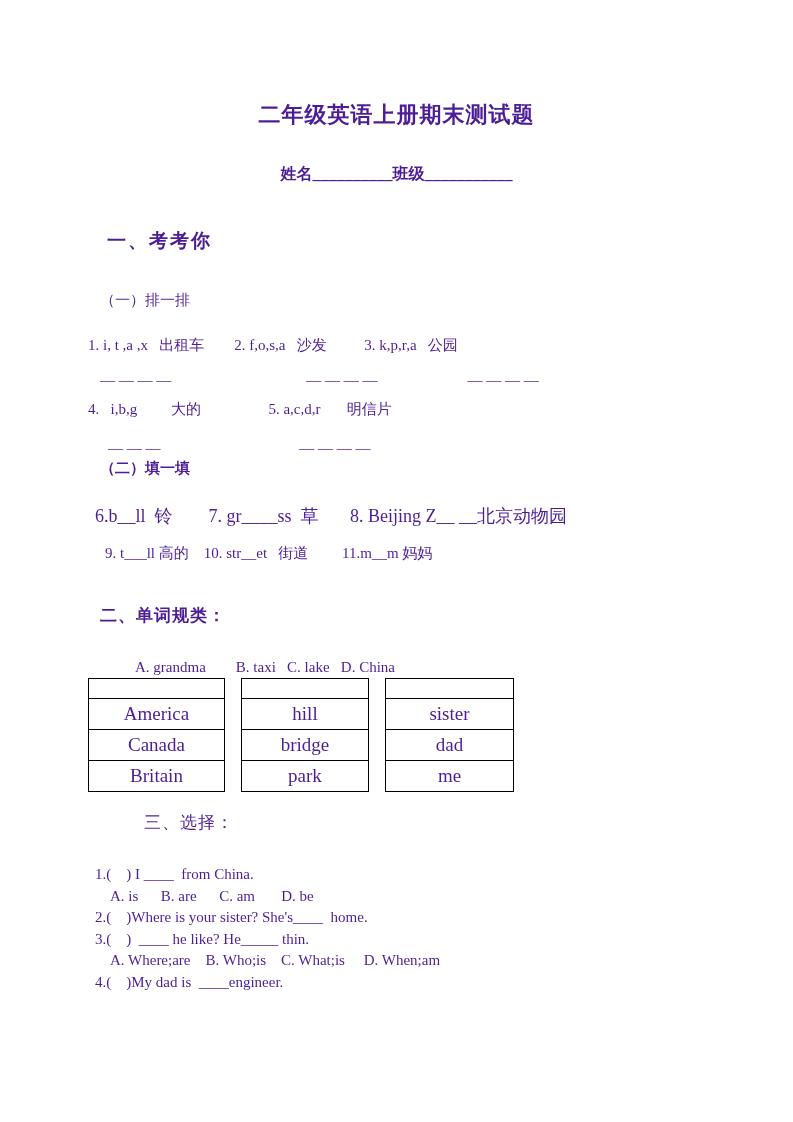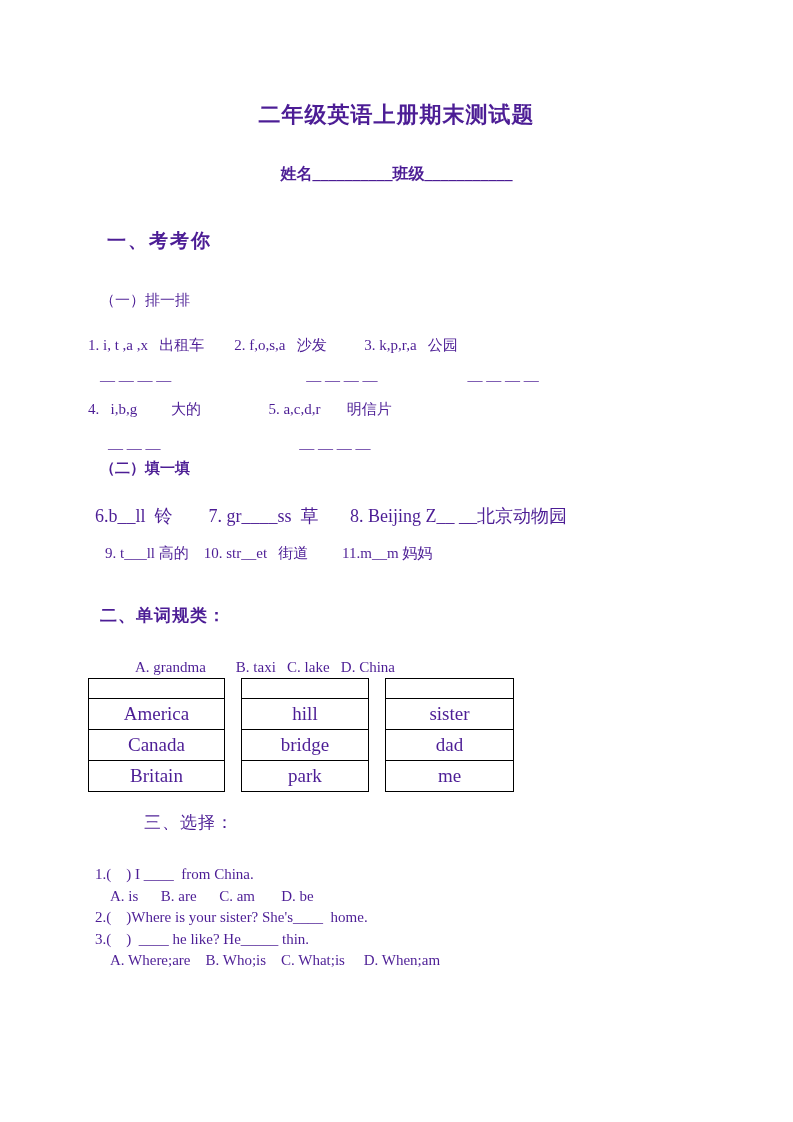--- a/index.html
+++ b/index.html
@@ -133,15 +133,16 @@
   </div>
 
   <div class="abs sec3h">三、选择：</div>
 
   <div class="questions">
     <div class="qline">1.(    ) I ____  from China.</div>
     <div class="qline">    A. is      B. are      C. am       D. be</div>
     <div class="qline">2.(    )Where is your sister? She's____  home.</div>
     <div class="qline">3.(    )  ____ he like? He_____ thin.</div>
     <div class="qline">    A. Where;are    B. Who;is    C. What;is     D. When;am</div>
+    <div class="qline">4.(    )My dad is  ____engineer.</div>
   </div>
 
 </div>
 
 </body></html>

